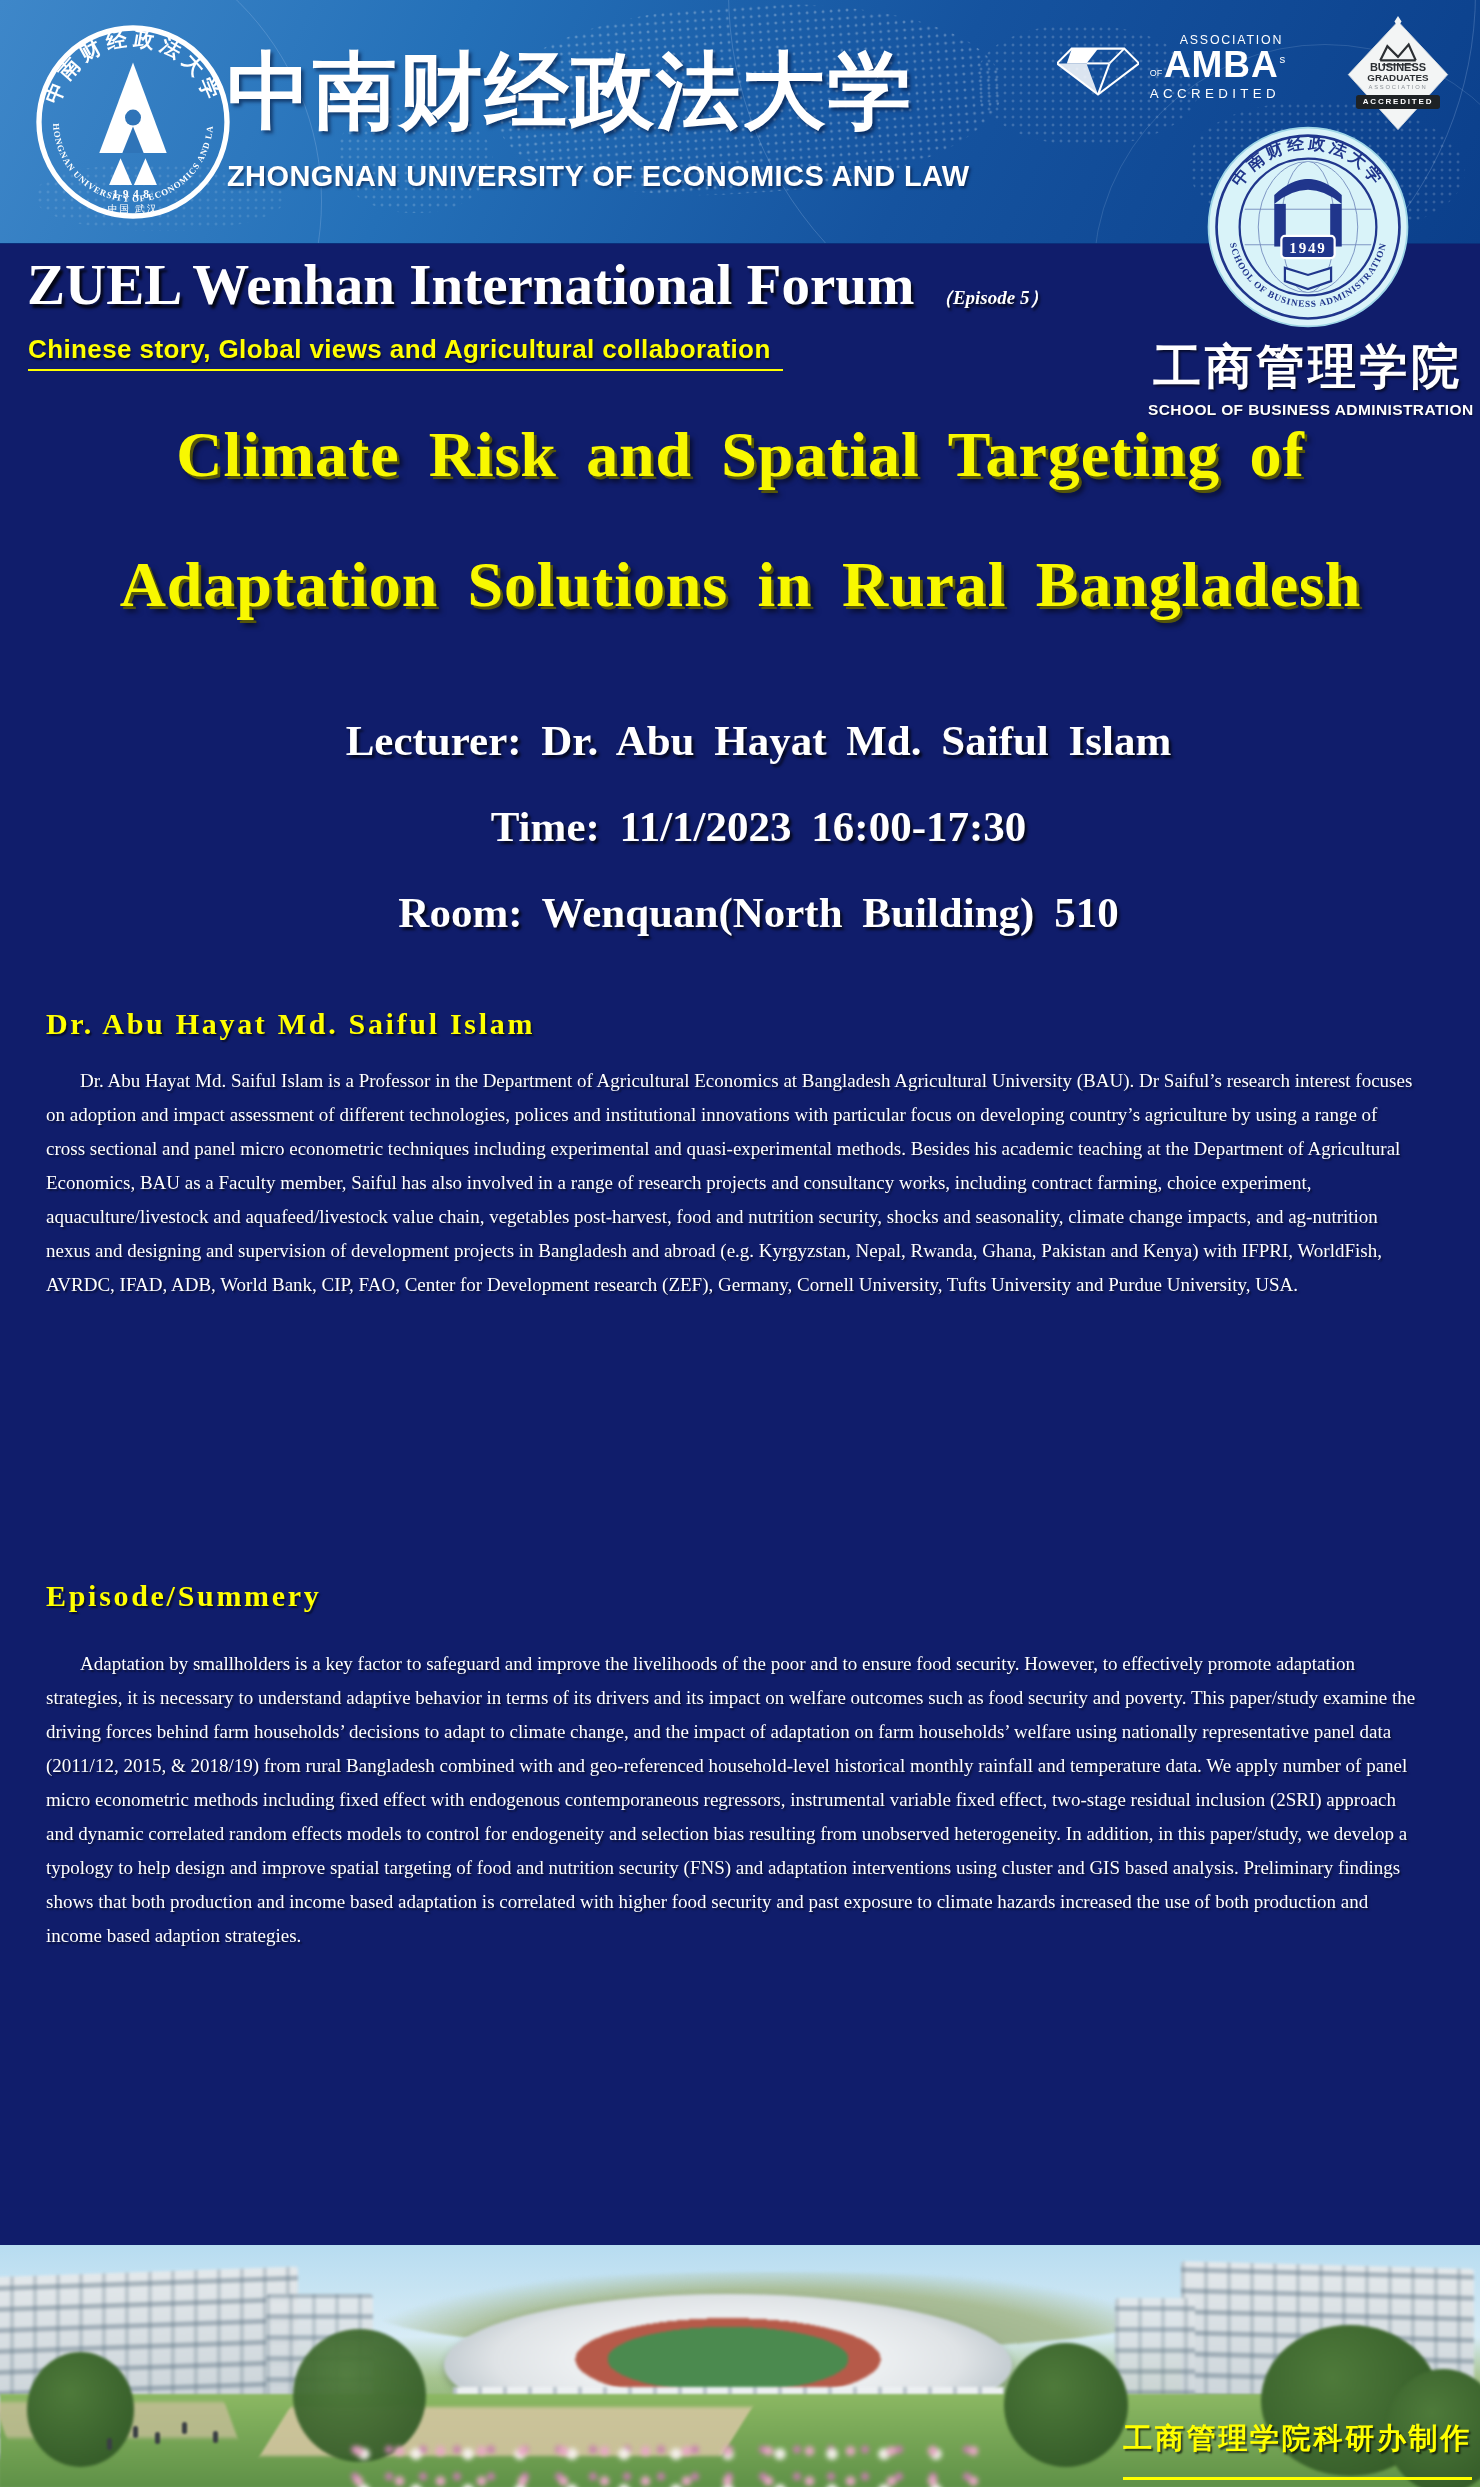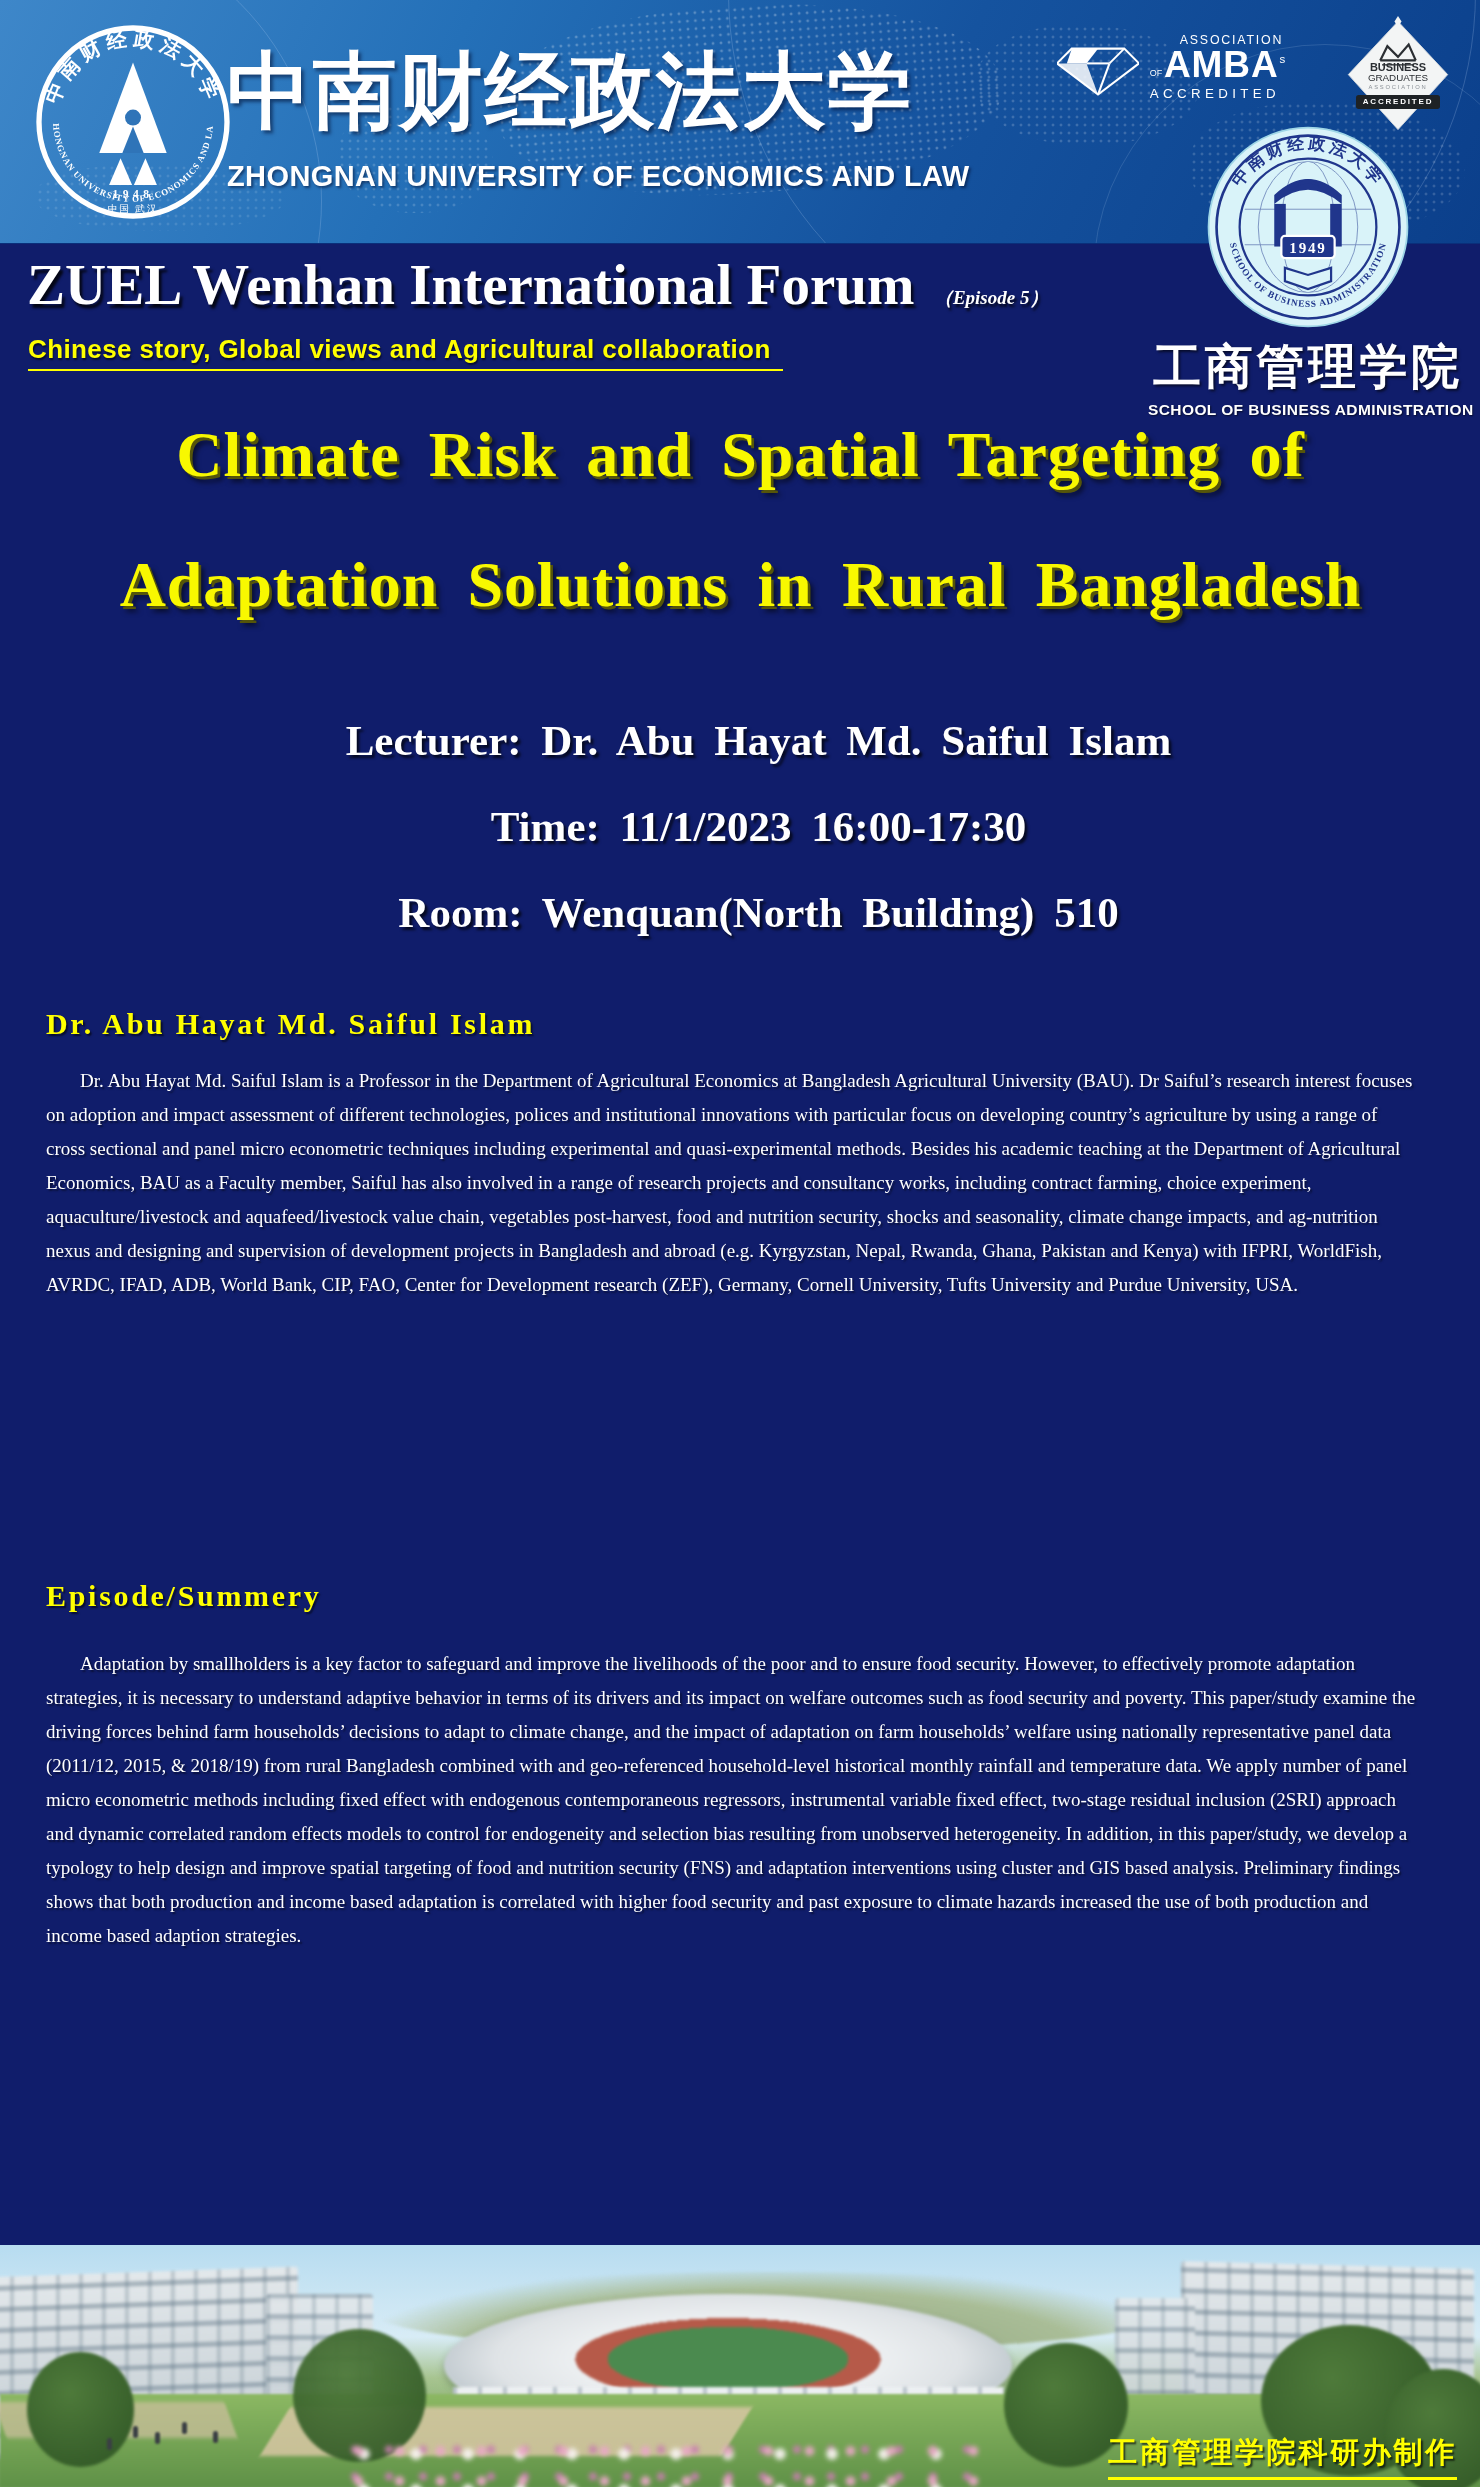--- a/index.html
+++ b/index.html
@@ -36,21 +36,21 @@
   .amba-of{font-family:"Liberation Sans",sans-serif;font-size:9px;margin:0 1.8px 5.3px 0;}
   .amba-main{font-family:"Liberation Sans",sans-serif;font-size:37px;font-weight:bold;letter-spacing:0.9px;}
   .amba-s{font-family:"Liberation Sans",sans-serif;font-size:11.5px;margin:0 0 18px 0.9px;}
   .amba-acc{font-family:"Liberation Sans",sans-serif;font-size:13.3px;letter-spacing:4.4px;margin-top:3.6px;}
 
   .bga{position:absolute;left:1343px;top:16px;width:110px;height:119px;}
   .bga svg{position:absolute;left:0;top:0;}
   .bga-content{position:absolute;left:0;top:0;width:110px;height:119px;text-align:center;
                font-family:"Liberation Sans",sans-serif;}
   .bga-b1{margin-top:46px;font-size:11px;font-weight:bold;color:#2b2f33;line-height:10.7px;}
-  .bga-b2{font-size:9.8px;font-weight:normal;color:#2b2f33;line-height:10.7px;}
+  .bga-b2{font-size:9.8px;font-weight:bold;color:#2b2f33;line-height:10.7px;}
   .bga-b3{font-size:5.8px;letter-spacing:1.8px;color:#8a9096;line-height:8px;}
   .bga-bar{display:inline-block;margin-top:2.7px;background:#1e2225;border-radius:2.7px;color:#fff;
            font-size:8px;letter-spacing:1.8px;font-weight:bold;padding:2.7px 7px;}
 
   
   .forum{position:absolute;left:27px;top:252px;color:#fff;white-space:nowrap;}
   .forum-main{font-size:57px;font-weight:600;text-shadow:2.7px 3.6px 2.7px rgba(0,0,0,.8);}
   .forum-ep{font-size:19px;font-weight:600;margin-left:16px;text-shadow:1.8px 2.7px 2.7px rgba(0,0,0,.8);font-style:italic;}
   .slogan{position:absolute;left:28px;top:334px;font-family:"Liberation Sans",sans-serif;
           font-size:26px;font-weight:bold;color:#ffff00;letter-spacing:0.4px;
@@ -117,23 +117,23 @@
   .tr2{left:293px;top:84px;width:133px;height:133px;opacity:.95;}
   .tr3{left:1004px;top:98px;width:124px;height:124px;}
   .tr4{left:1261px;top:80px;width:178px;height:151px;}
   .tr5{left:1386px;top:124px;width:115px;height:124px;}
   .flowers{left:338px;bottom:-16px;width:640px;height:67px;filter:blur(2.7px);position:absolute;
         background-image:radial-gradient(circle,#e9a8c6 4.4px,transparent 5.3px),
                          radial-gradient(circle,#f6f2ee 5.3px,transparent 6.2px),
                          radial-gradient(circle,#c97fb0 3.6px,transparent 4.4px);
         background-size:41px 30px,52px 36px,34px 27px;opacity:.95;}
   .spec{position:absolute;width:5.3px;height:12.4px;background:#3a3f44;border-radius:2.7px;filter:blur(0.9px);}
-  .credit{position:absolute;right:24px;bottom:7px;font-family:"Liberation Sans",sans-serif;
+  .credit{position:absolute;right:9px;bottom:7px;font-family:"Liberation Sans",sans-serif;
           font-size:29px;font-weight:bold;color:#ffff00;letter-spacing:2.7px;
-          border-bottom:3.6px solid #ffff00;padding-bottom:4px;
+          border-bottom:3.6px solid #ffff00;padding-bottom:18px;
           text-shadow:1.8px 1.8px 1.8px rgba(0,0,0,.65);white-space:nowrap;text-align:center;}
 </style>
 </head>
 <body>
 
 <div class="page">
 
   <div class="header">
     <div class="dots dp1"></div>
     <div class="dots dp2"></div>

